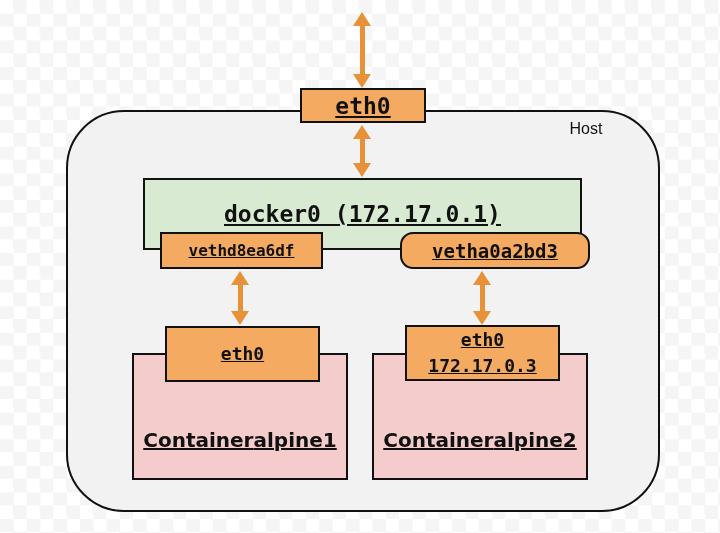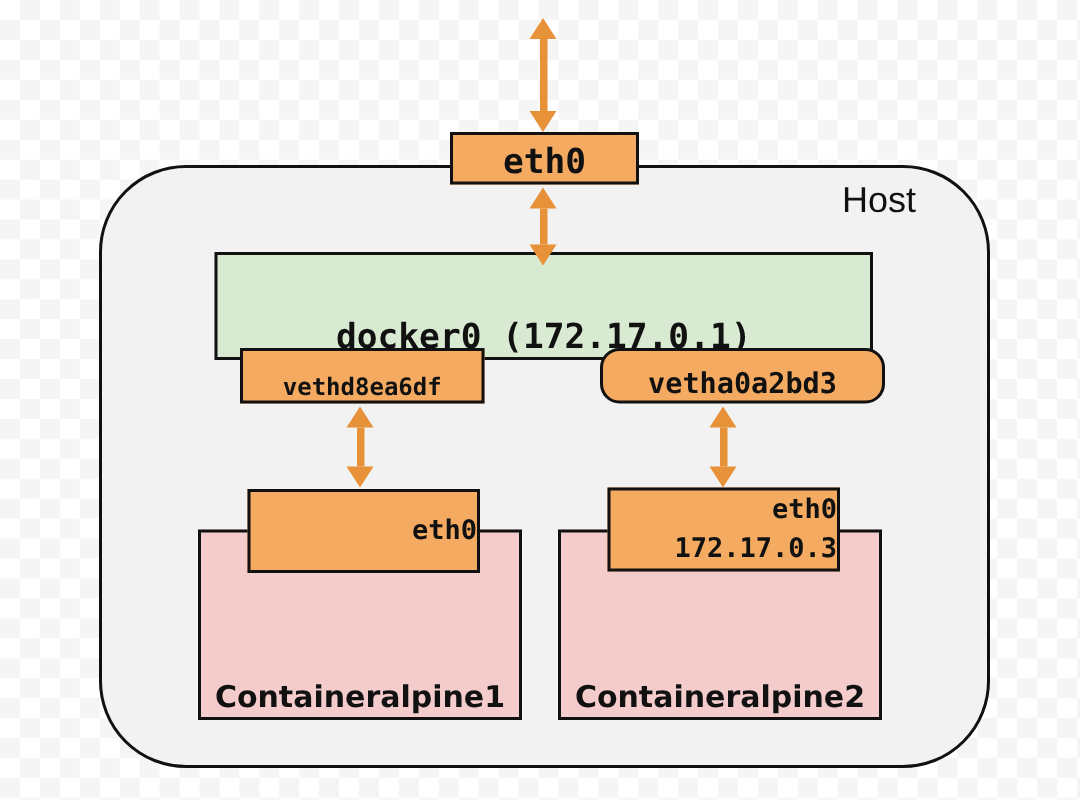--- a/index.html
+++ b/index.html
@@ -34,48 +34,49 @@
     border: 2px solid var(--outline, #111);
     border-radius: 58px;
   }
   .host-label {
     position: absolute;
     left: 541px;
     top: 120px;
     width: 90px;
     text-align: center;
     font-family: "Liberation Sans", sans-serif;
-    font-size: 24px;
+    font-size: 16px;
     font-weight: 400;
     color: #111;
   }
 
   
   .box {
     position: absolute;
     box-sizing: border-box;
     border: 2px solid var(--outline, #111);
     display: flex;
-    align-items: flex-end;
+    align-items: center;
     justify-content: center;
     text-align: center;
     font-weight: bold;
     color: #111;
+    text-decoration: underline;
   }
   .orange { background: var(--box-orange, #f4aa61); }
   .green  { background: var(--bridge-green, #d9ead3); }
   .pink   { background: var(--container-pink, #f4cccc); }
 
   .eth-top {
     left: 300px; top: 88px;
     width: 126px; height: 35px;
     font-size: 23px;
   }
   .docker0 {
-    left: 143px; top: 168px;
+    left: 143px; top: 178px;
     width: 439px; height: 72px;
     font-size: 23px;
   }
   .veth1 {
     left: 160px; top: 232px;
     width: 163px; height: 37px;
     font-size: 16px;
   }
   .veth2 {
     left: 400px; top: 232px;

